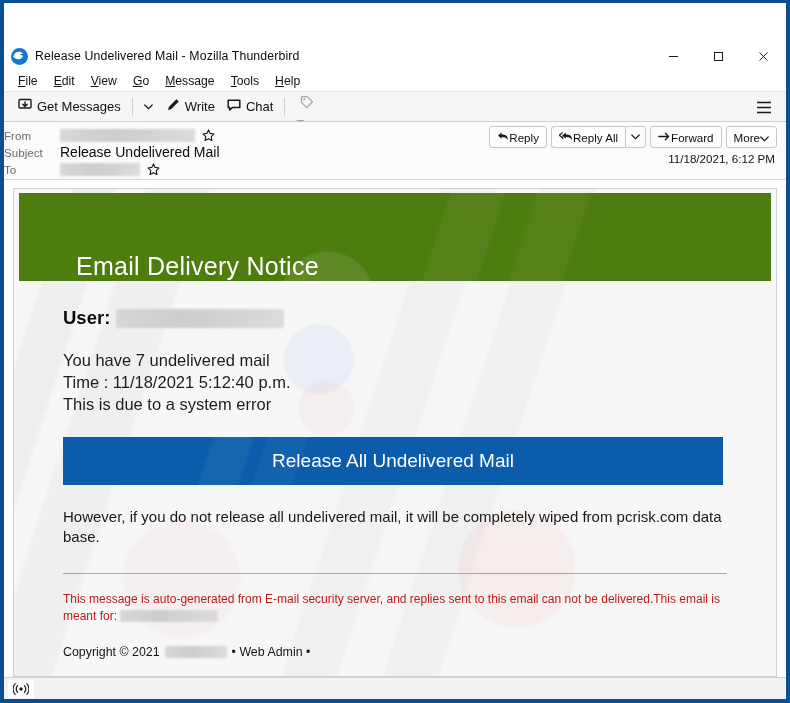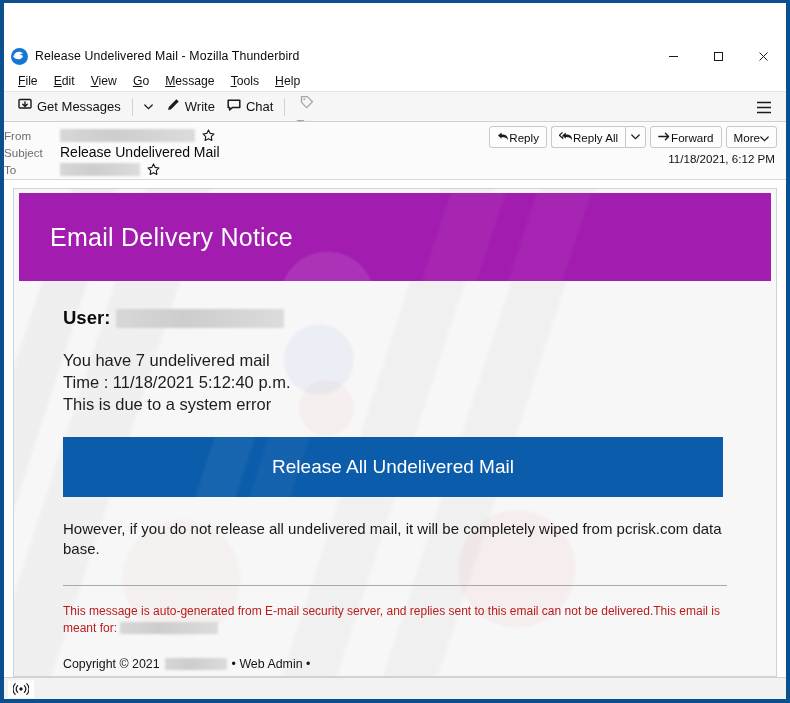--- a/index.html
+++ b/index.html
@@ -196,24 +196,24 @@
       radial-gradient(circle at 41% 45%, rgba(220,90,90,0.055) 0 5%, transparent 5.6%),
       radial-gradient(circle at 66% 78%, rgba(210,80,70,0.055) 0 9%, transparent 9.6%),
       radial-gradient(circle at 22% 80%, rgba(200,90,80,0.045) 0 8%, transparent 8.6%);
   }
   #mail-inner {
     position: relative;
     padding: 4px 5px 0 5px;
     height: 100%;
   }
   #mail-banner {
-    background: #a21caf;
+    background: #4d7c0f;
     height: 88px;
-    display: flex; align-items: center;
-    padding-left: 31px;
+    display: flex; align-items: flex-end;
+    padding-left: 57px;
     position: relative;
     overflow: hidden;
   }
   #mail-banner::after {
     content: "";
     position: absolute; inset: 0;
     background:
       linear-gradient(108deg, transparent 55%, rgba(255,255,255,0.045) 55.6%, rgba(255,255,255,0.045) 62%, transparent 62.6%),
       linear-gradient(108deg, transparent 66%, rgba(255,255,255,0.04) 66.6%, rgba(255,255,255,0.04) 73%, transparent 73.6%),
       radial-gradient(circle at 41% 120%, rgba(255,255,255,0.10) 0 10%, transparent 10.6%);
@@ -241,21 +241,21 @@
   }
   .body-line {
     font-size: 16.5px;
     color: #1d1d1d;
     line-height: 1.34;
     white-space: nowrap;
   }
   #cta-wrap { margin-top: 22px; padding-right: 28px; }
   #cta-button {
     background: #0b5cab;
-    height: 60px;
+    height: 48px;
     display: flex; align-items: center; justify-content: center;
     color: #ffffff;
     font-size: 19px;
     cursor: pointer;
     position: relative;
     overflow: hidden;
   }
   #cta-button::after {
     content: "";
     position: absolute; inset: 0;

